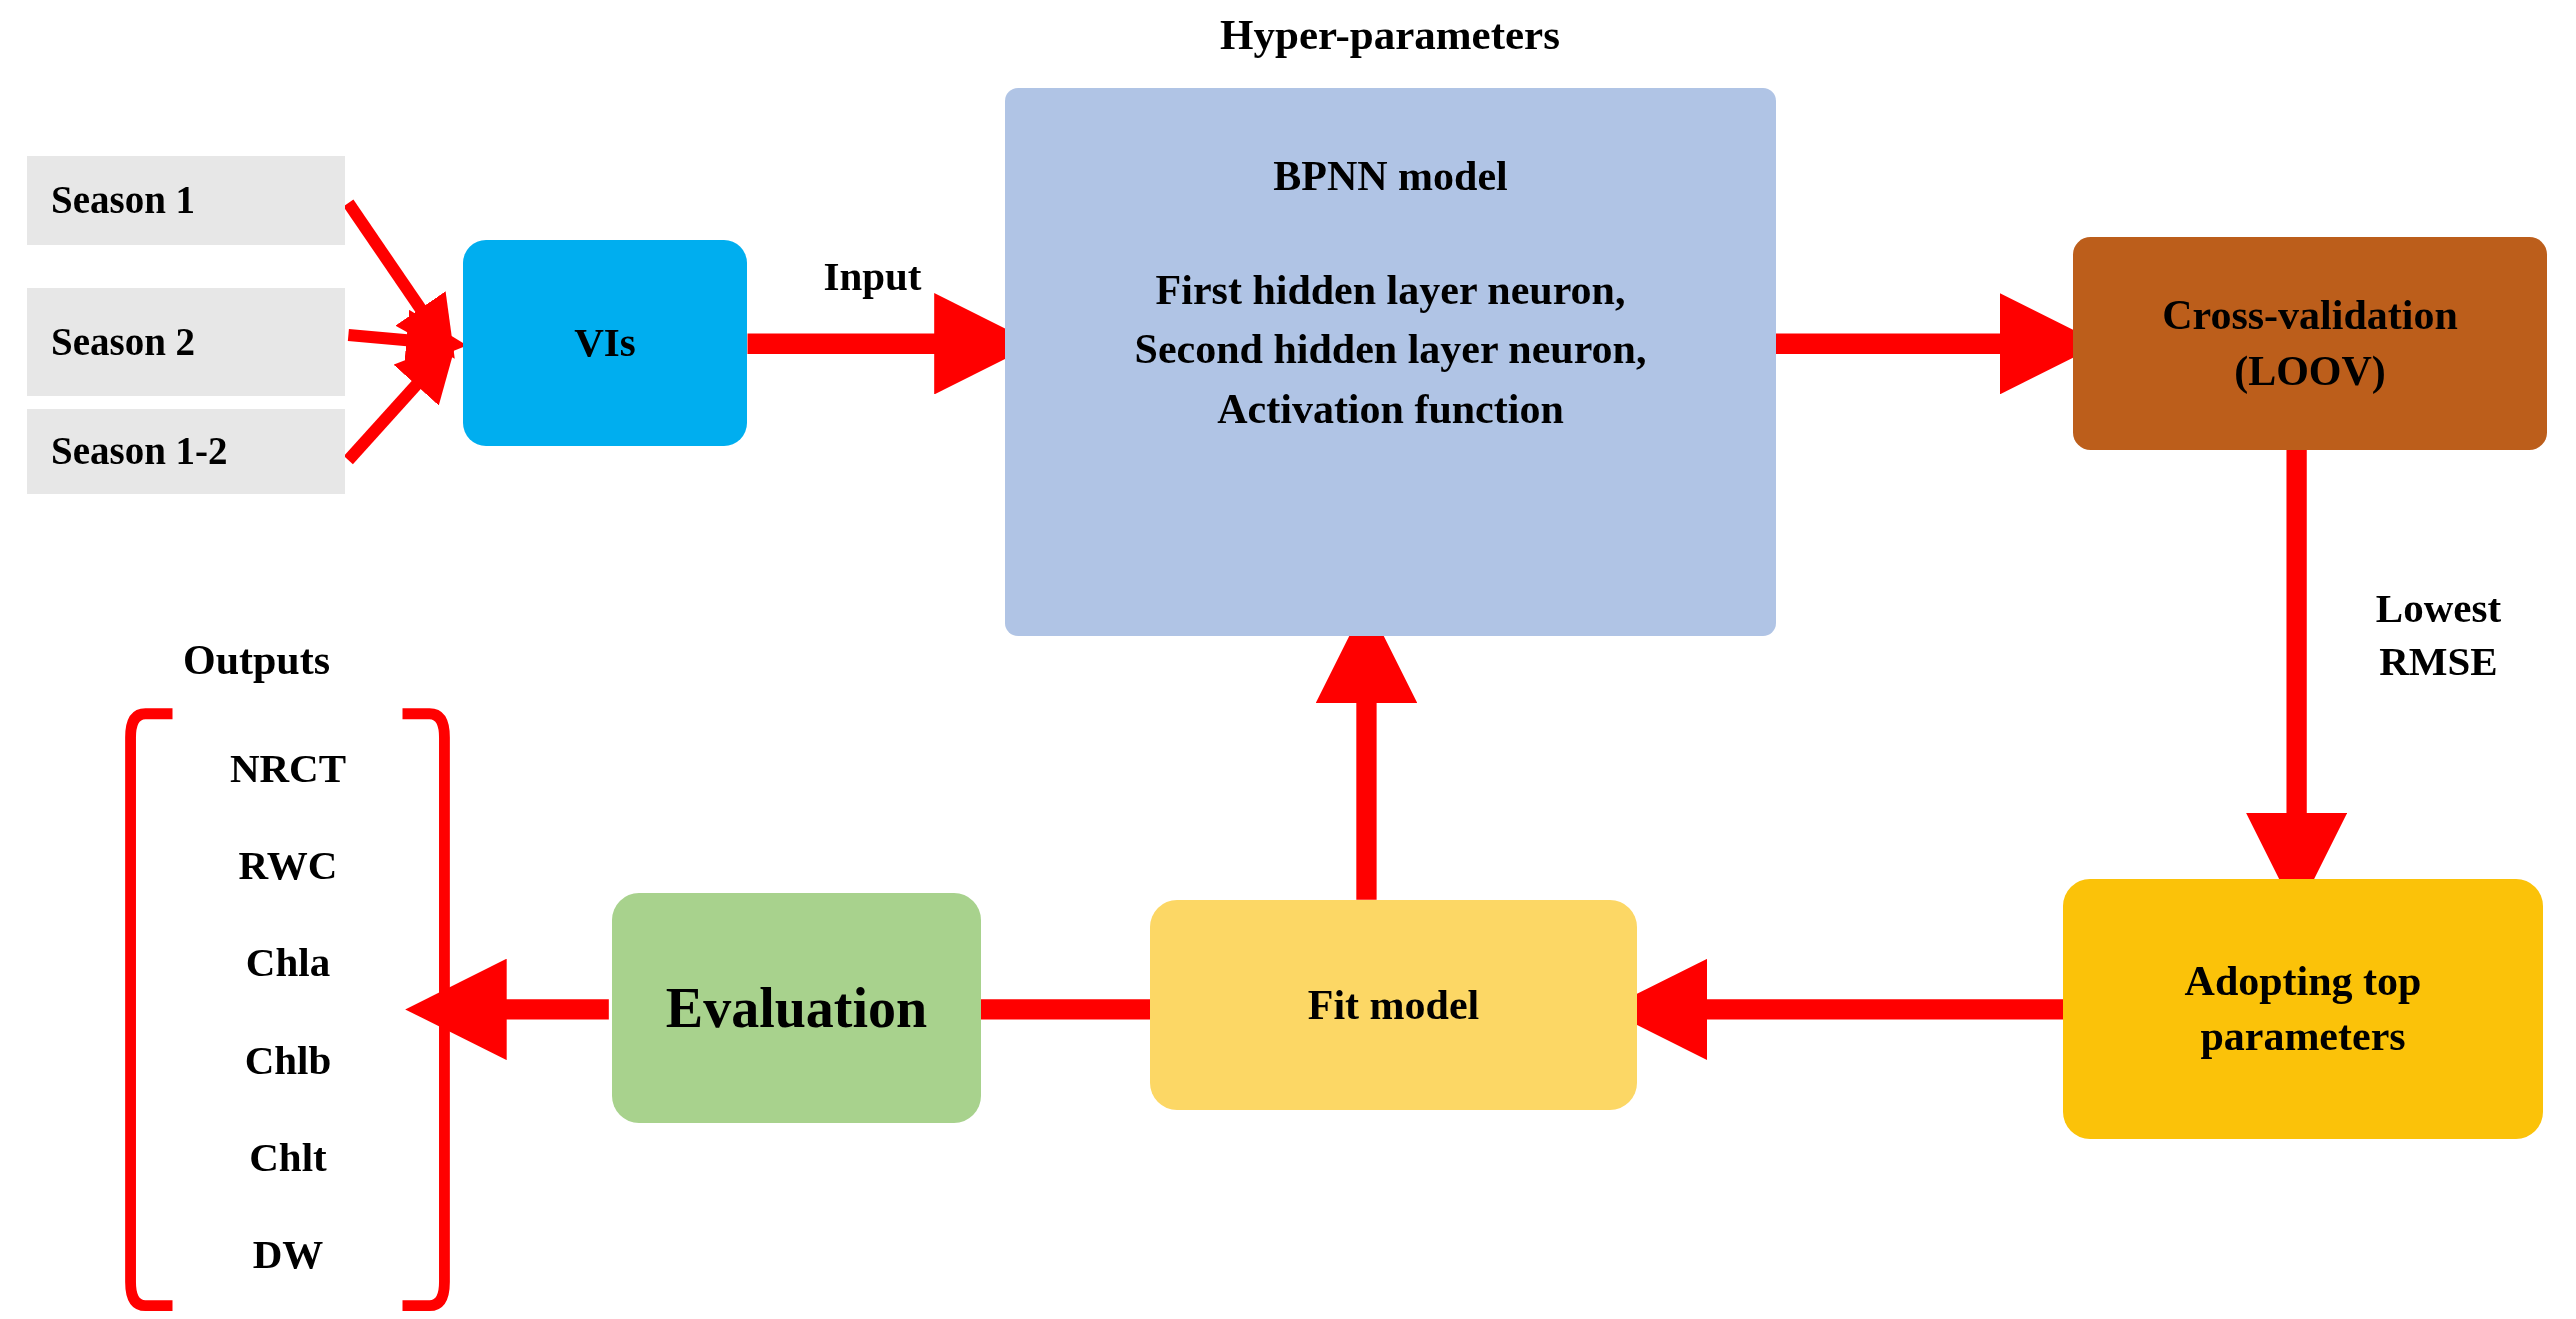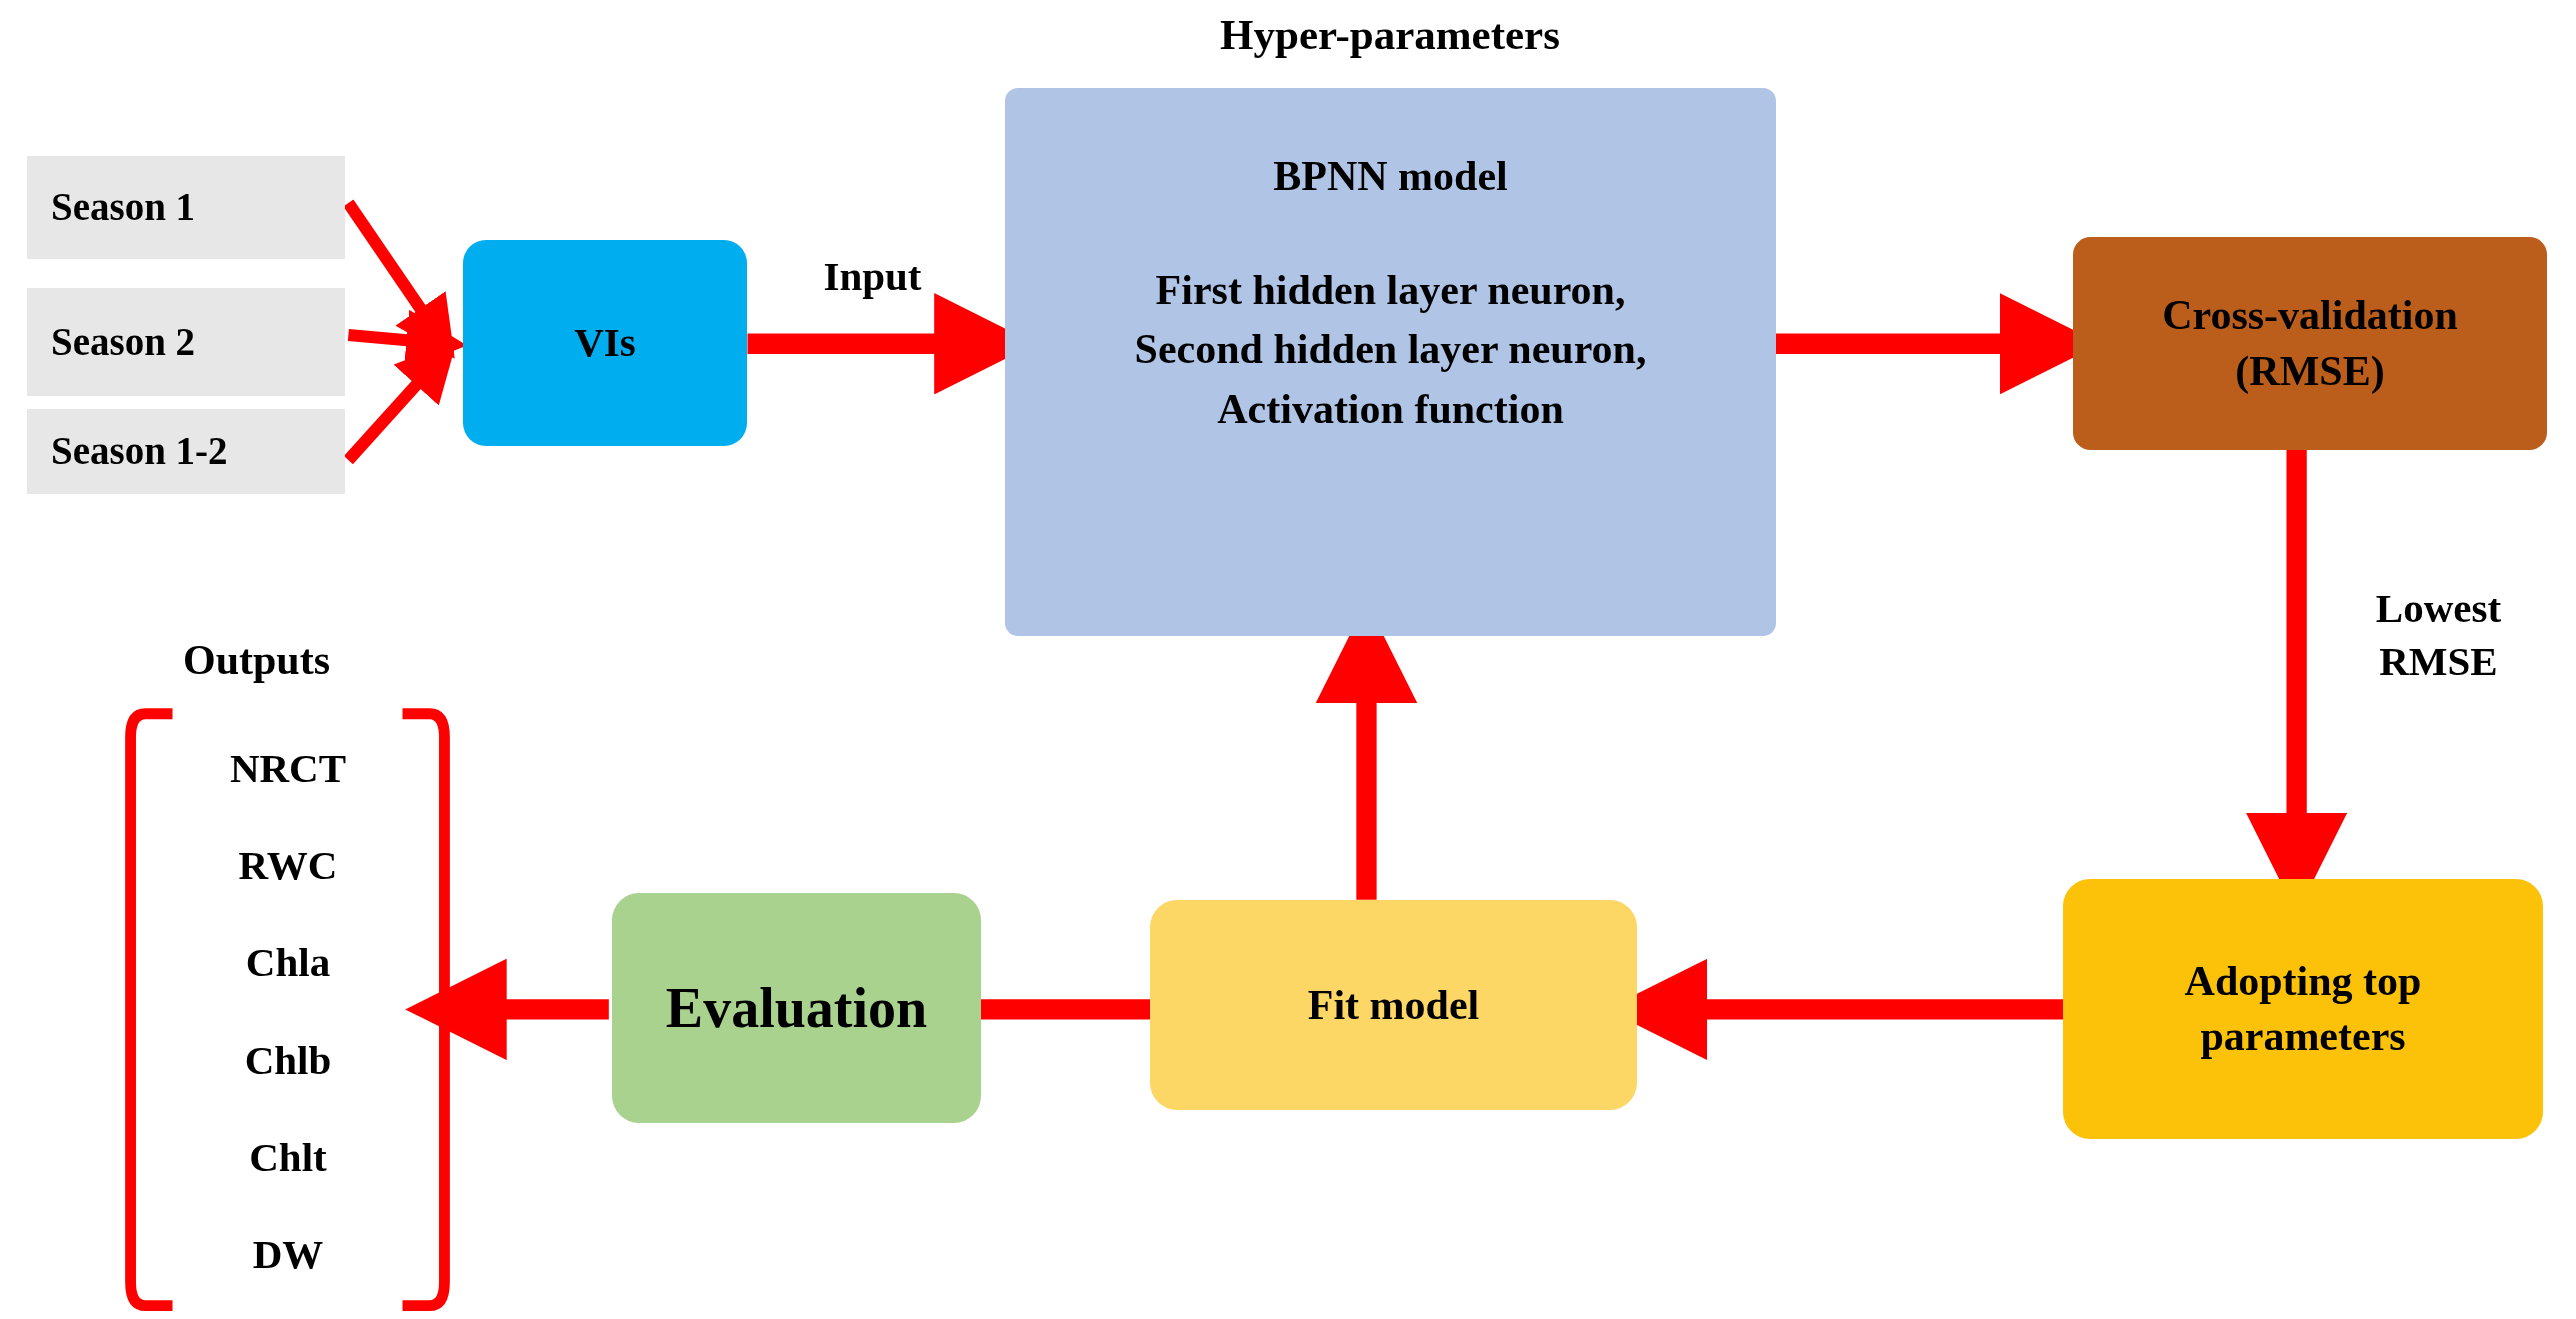--- a/index.html
+++ b/index.html
@@ -150,21 +150,21 @@
 
     <line x1="1700" y1="1492" x2="1450" y2="1492" stroke="#FF0000" stroke-width="30"></line>
 
     <line x1="900" y1="1492" x2="650" y2="1492" stroke="#FF0000" stroke-width="30" marker-end="url(#ah)"></line>
 
     <path d="M 255 1055 L 215 1055 Q 193 1055 193 1090 L 193 1895 Q 193 1930 215 1930 L 255 1930" fill="none" stroke="#FF0000" stroke-width="16"></path>
 
     <path d="M 595 1055 L 635 1055 Q 657 1055 657 1090 L 657 1895 Q 657 1930 635 1930 L 595 1930" fill="none" stroke="#FF0000" stroke-width="16"></path>
   </svg>
 
-  <div class="node season" style="left:27px; top:156px; width:318px; height:103px;">
+  <div class="node season" style="left:27px; top:156px; width:318px; height:89px;">
     <span>Season 1</span>
   </div>
 
   <div class="node season" style="left:27px; top:288px; width:318px; height:108px;padding-left:24px;">
     <span>Season 2</span>
   </div>
 
   <div class="node season" style="left:27px; top:409px; width:318px; height:85px;">
     <span>Season 1-2</span>
   </div>
@@ -179,21 +179,21 @@
 
   <div class="node bpnn-box" style="left:1005px; top:88px; width:771px; height:548px;border-radius:13px;">
     <div class="bpnn-title">BPNN model</div>
     <div class="bpnn-params" style="white-space:pre-line;">First hidden layer neuron,
 Second hidden layer neuron,
 Activation function</div>
   </div>
 
   <div class="node cv-box" style="left:2073px; top:237px; width:474px; height:213px; white-space:pre-line;">
     <span>Cross-validation
-(RMSE)</span>
+(LOOV)</span>
   </div>
 
   <div class="label" style="left:2327px; top:582px; width:223px;">Lowest
 RMSE</div>
 
   <div class="node adopt-box" style="left:2063px; top:879px; width:480px; height:260px; white-space:pre-line;">
     <span>Adopting top
 parameters</span>
   </div>
 

